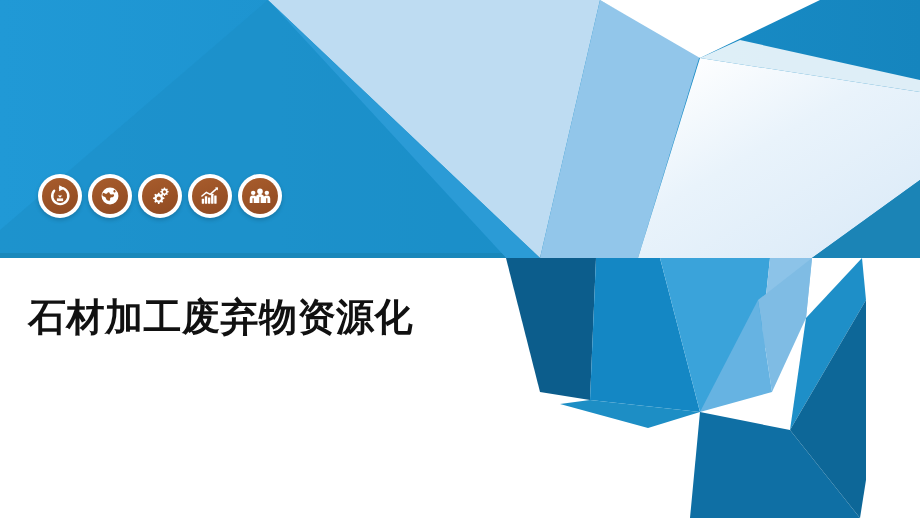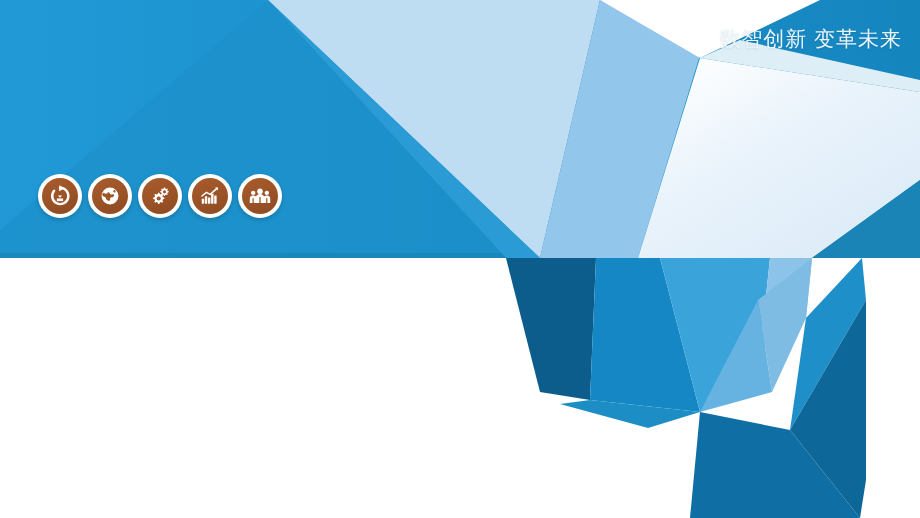--- a/index.html
+++ b/index.html
@@ -150,21 +150,20 @@
 
     <polygon points="758,300 772,392 700,412" fill="#66b3e2"></polygon>
 
     <polygon points="700,412 790,430 860,518 690,518" fill="#0f6fa4"></polygon>
     <polygon points="790,430 866,300 866,480 860,518" fill="#0d6798"></polygon>
 
     <polygon points="590,400 700,412 648,428 560,404" fill="#1d8ec5"></polygon>
 
   </svg>
 
-  <div id="tagline">数智创新  变革未来</div>
 
   <div id="icon-row">
 
     <div class="icon-badge">
       <div class="disc">
         <svg width="22" height="22" viewBox="0 0 24 24" fill="none">
           <path d="M12 3.2 A8.8 8.8 0 1 1 5.6 6.3" stroke="#ffffff" stroke-width="2.6" stroke-linecap="round" fill="none"></path>
           <polygon points="11.2,0.4 17.4,3.6 11.0,6.8" fill="#ffffff"></polygon>
           <path d="M8.6 14.6 h6.8 v3.0 h-6.8 z" fill="#ffffff" opacity="0.95"></path>
           <path d="M9.6 11.4 l2.4 2.6 2.4 -2.6 z" fill="#ffffff"></path>
@@ -226,14 +225,15 @@
             <rect x="12.3" y="13.0" width="1.4" height="6.6"></rect>
             <rect x="4.9" y="14.4" width="1.3" height="5.2"></rect>
             <rect x="19.7" y="14.4" width="1.3" height="5.2"></rect>
           </g>
         </svg>
       </div>
     </div>
 
   </div>
 
+  <div id="title">石材加工废弃物资源化</div>
 
 </div>
 
 </body></html>

